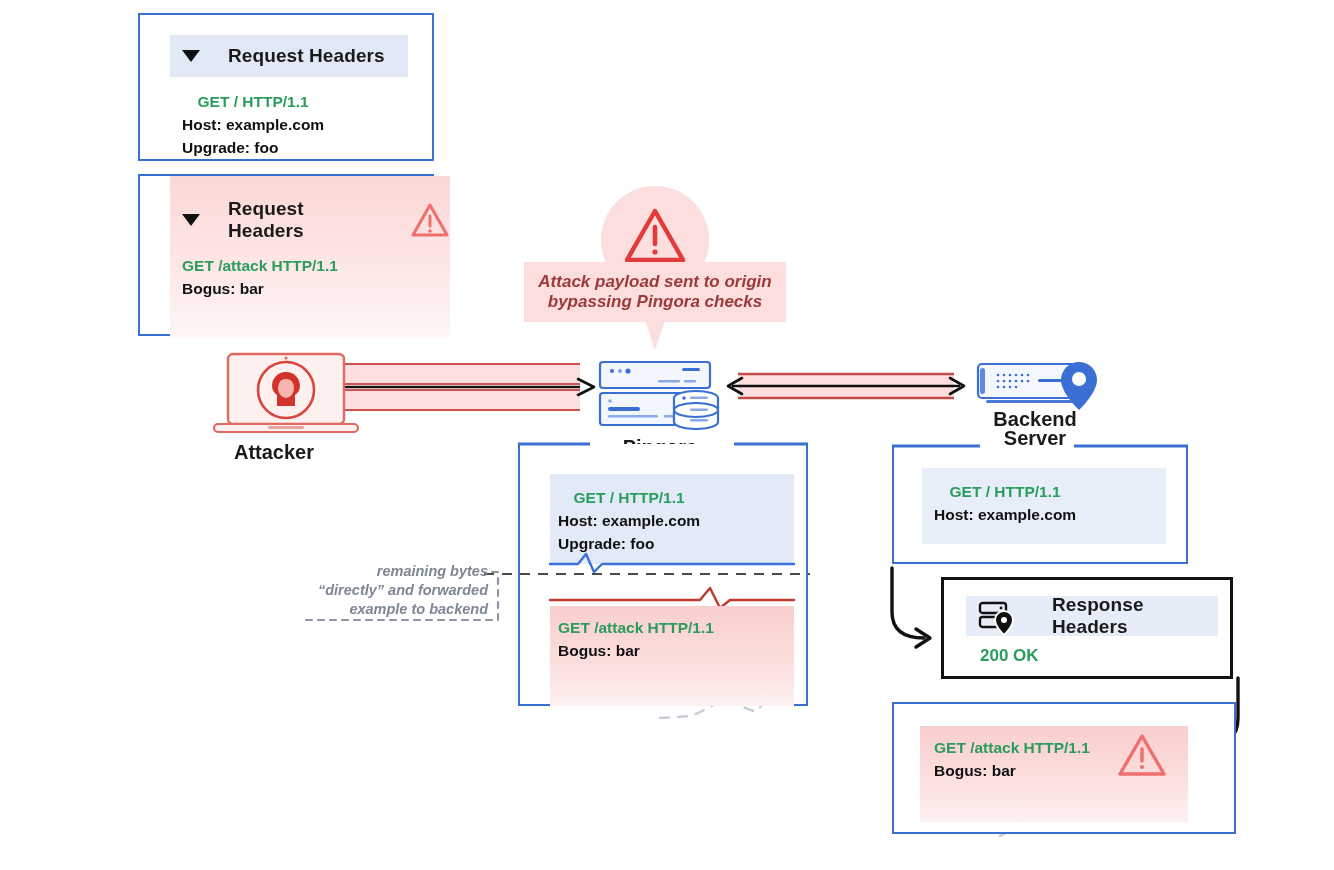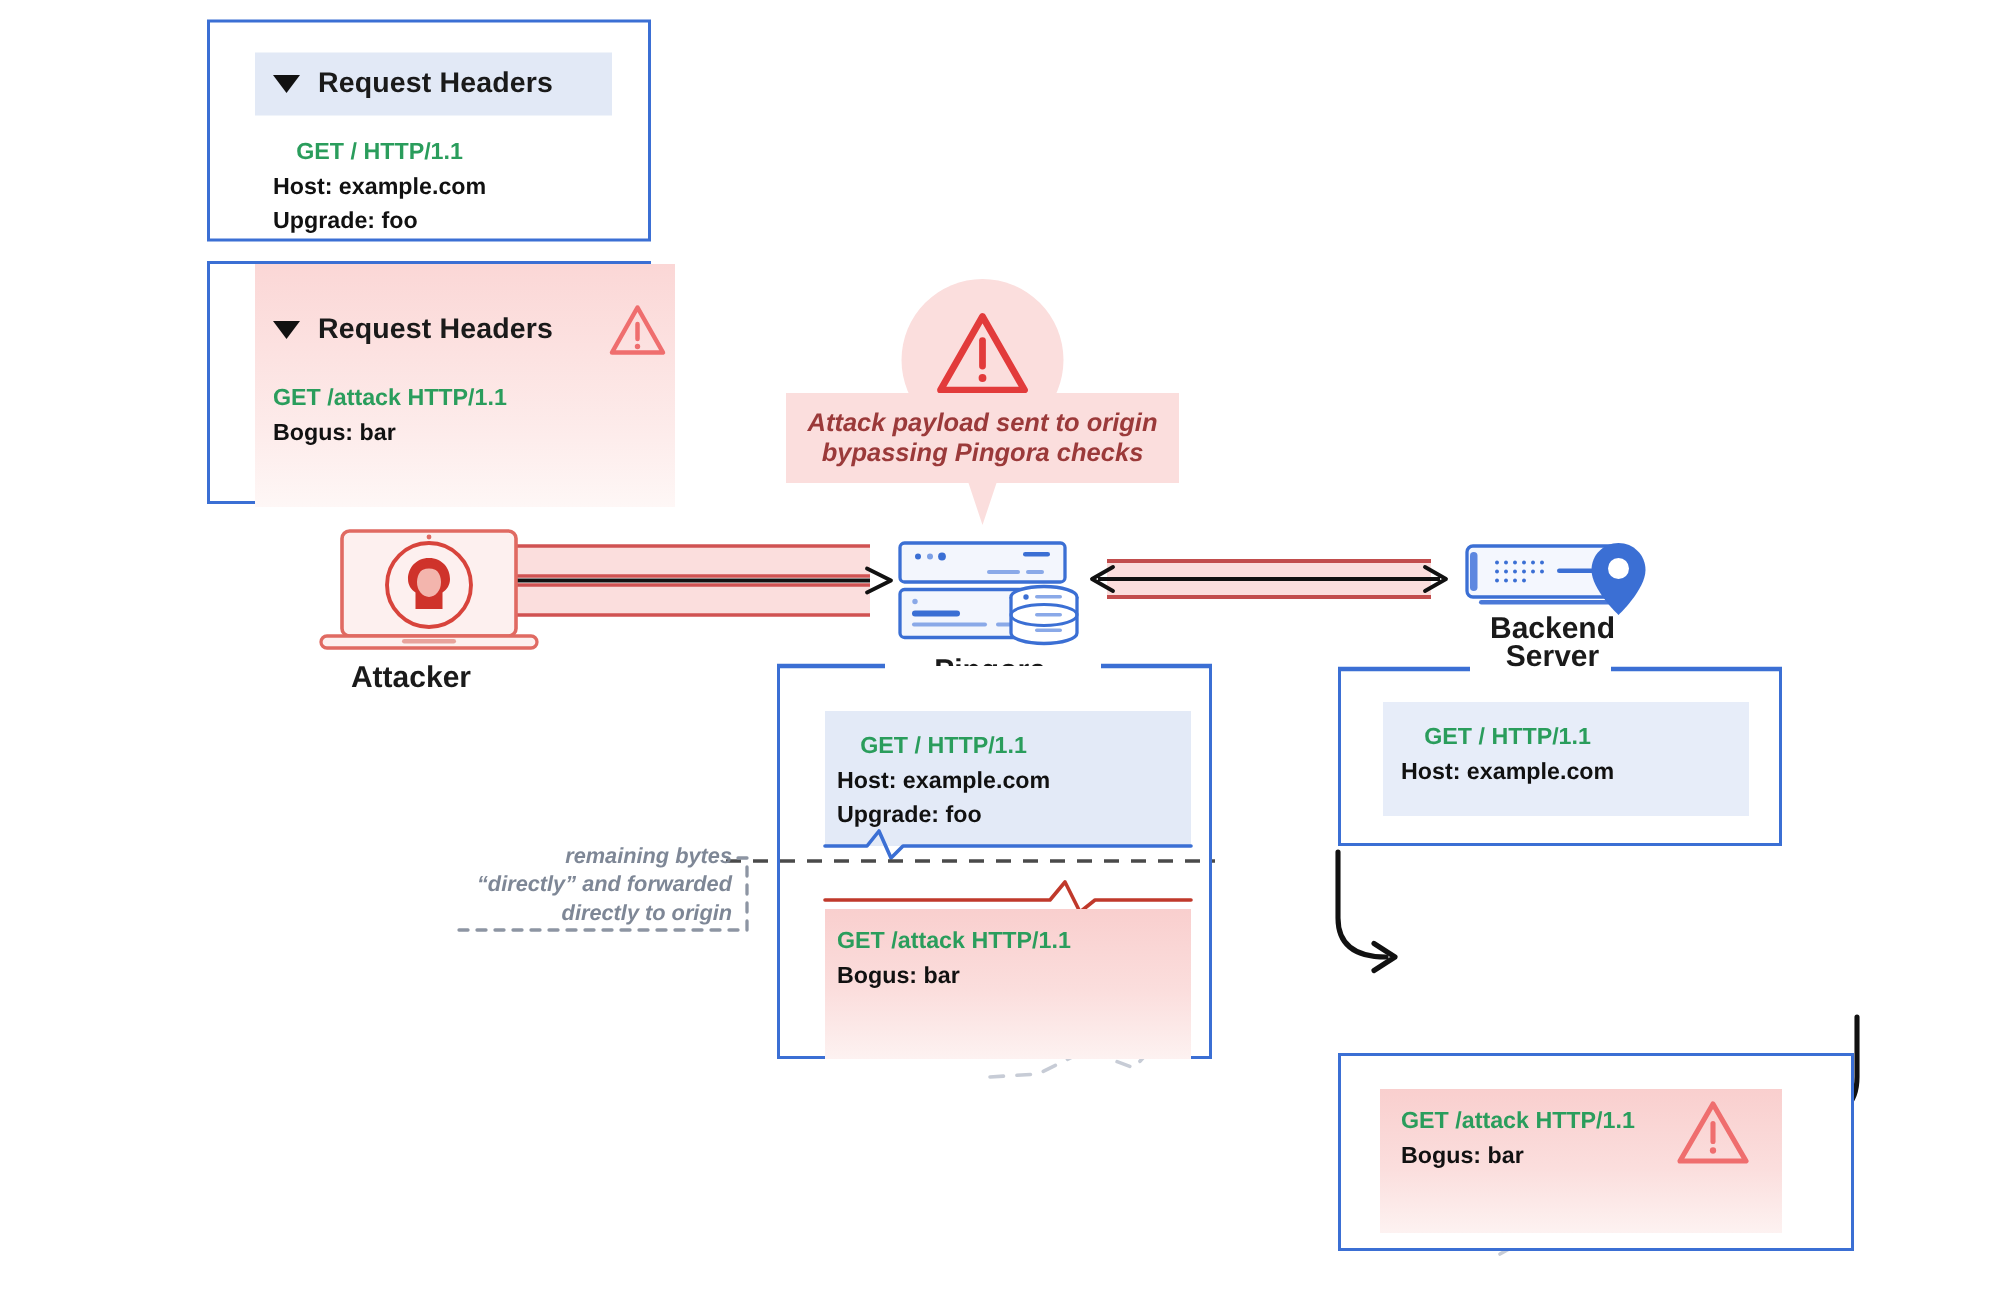--- a/index.html
+++ b/index.html
@@ -5,21 +5,21 @@
   html,body{margin:0;padding:0;background:#ffffff;}
   body{width:1334px;height:870px;position:relative;overflow:hidden;
        font-family:"Liberation Sans","DejaVu Sans",sans-serif;}
   #stage{position:absolute;left:0;top:0;width:1334px;height:870px;}
   .abs{position:absolute;}
 
   
   .panel{position:absolute;border:2px solid #3b6fd4;background:#ffffff;box-sizing:border-box;}
 
   
-  .hdr{display:flex;align-items:center;gap:12px;box-sizing:border-box;}
+  .hdr{display:flex;align-items:center;gap:28px;box-sizing:border-box;}
   .hdr-blue{background:#e2e9f6;}
   .caret{width:0;height:0;border-left:9px solid transparent;border-right:9px solid transparent;
          border-top:12px solid #111111;}
   .hdr-title{font-size:19px;font-weight:bold;color:#1a1a1a;letter-spacing:.1px;}
 
   
   .kv{font-size:15.5px;font-weight:bold;color:#111111;line-height:23px;white-space:nowrap;}
   .kv.green{color:#2a9d5c;text-align:center;}
 
   
@@ -220,21 +220,21 @@
     <div class="tint-pink-strong" style="position:absolute;left:30px;top:162px;width:244px;height:100px;"></div>
     <div style="position:absolute;left:38px;top:172px;">
       <div class="kv green">GET /attack HTTP/1.1</div>
       <div class="kv">Bogus: bar</div>
     </div>
   </div>
 
   <div class="annot" style="left:292px;top:562px;width:196px;">
     <div>remaining bytes</div>
     <div>“directly” and forwarded</div>
-    <div>directly to origin</div>
+    <div>example to backend</div>
   </div>
   <svg class="abs" style="left:292px;top:572px;" width="230" height="52" viewBox="0 0 230 52">
     <polyline points="200,0 206,0 206,48 8,48" fill="none" stroke="#8d95a3" stroke-width="2.2" stroke-dasharray="6 6" stroke-linecap="round"></polyline>
   </svg>
 
   <div class="panel" style="left:892px;top:446px;width:296px;height:118px;border-top:none;">
     <svg class="abs" style="left:-2px;top:-2px;" width="296" height="4">
       <line x1="0" y1="2" x2="88" y2="2" stroke="#3b6fd4" stroke-width="3"></line>
       <line x1="182" y1="2" x2="296" y2="2" stroke="#3b6fd4" stroke-width="3"></line>
     </svg>
@@ -243,20 +243,33 @@
       <div class="kv green">GET / HTTP/1.1</div>
       <div class="kv">Host: example.com</div>
     </div>
   </div>
 
   <svg class="abs" style="left:884px;top:566px;" width="70" height="92" viewBox="0 0 70 92">
     <path d="M8 2 L8 46 Q8 72 40 72" fill="none" stroke="#111111" stroke-width="3.4" stroke-linecap="round"></path>
     <path d="M32 63 L46 72 L32 81" fill="none" stroke="#111111" stroke-width="3.4" stroke-linecap="round" stroke-linejoin="round"></path>
   </svg>
 
+  <div class="blackbox" style="left:941px;top:577px;width:292px;height:102px;">
+    <div class="hdr" style="position:absolute;left:22px;top:16px;width:252px;height:40px;padding-left:12px;background:#e6ecf8;">
+      <svg width="36" height="30" viewBox="0 0 36 30">
+        <rect x="2" y="2" width="26" height="10" rx="2.5" fill="none" stroke="#111111" stroke-width="2.4"></rect>
+        <circle cx="23" cy="7" r="1.4" fill="#111111"></circle>
+        <rect x="2" y="16" width="26" height="10" rx="2.5" fill="none" stroke="#111111" stroke-width="2.4"></rect>
+        <path d="M26 10 c-5 0 -9 4 -9 9 c0 7 9 15 9 15 c0 0 9 -8 9 -15 c0 -5 -4 -9 -9 -9 z" fill="#111111" stroke="#ffffff" stroke-width="2"></path>
+        <circle cx="26" cy="19" r="3" fill="#ffffff"></circle>
+      </svg>
+      <span class="hdr-title" style="margin-left:10px;">Response Headers</span>
+    </div>
+    <div class="kv green" style="position:absolute;left:36px;top:64px;font-size:17px;">200 OK</div>
+  </div>
 
   <svg class="abs" style="left:1186px;top:676px;" width="70" height="92" viewBox="0 0 70 92">
     <path d="M52 2 L52 42 Q52 70 20 70" fill="none" stroke="#111111" stroke-width="3.4" stroke-linecap="round"></path>
     <path d="M28 61 L14 70 L28 79" fill="none" stroke="#111111" stroke-width="3.4" stroke-linecap="round" stroke-linejoin="round"></path>
   </svg>
 
   <div class="panel" style="left:892px;top:702px;width:344px;height:132px;">
     <div class="tint-pink-strong" style="position:absolute;left:26px;top:22px;width:268px;height:96px;"></div>
     <div style="position:absolute;left:40px;top:32px;">
       <div class="kv green">GET /attack HTTP/1.1</div>

